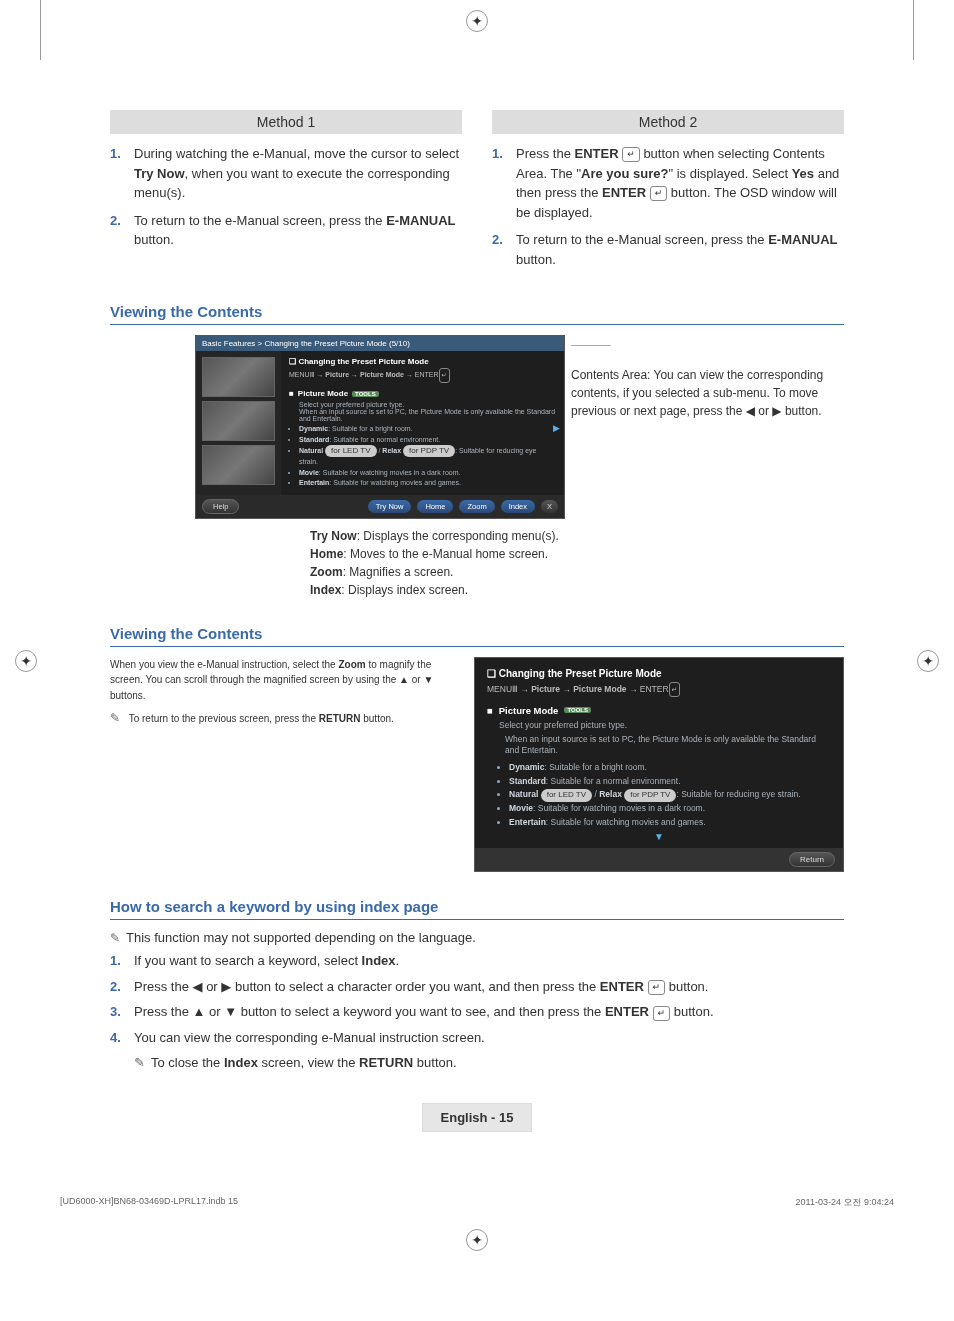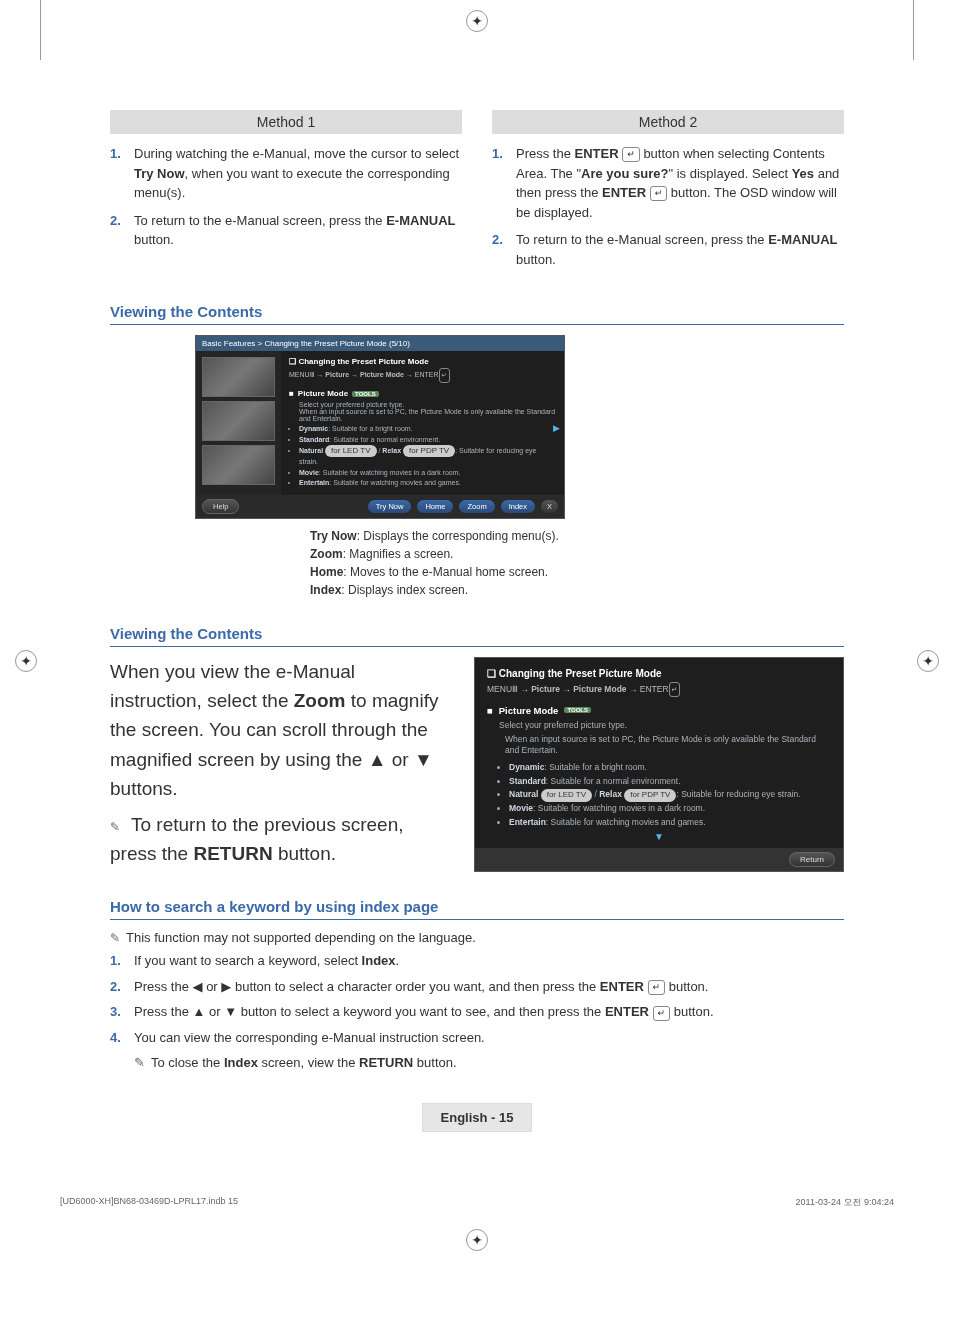--- a/index.html
+++ b/index.html
@@ -219,21 +219,21 @@
     padding-top: 20px;
   }
   .leader {
     border-top: 1px solid #aaa;
     margin-top: 10px;
     width: 40px;
   }
 
   
   .row2 { display: flex; gap: 30px; align-items: flex-start; margin-top: 10px; }
-  .row2 .left-text { flex: 1; font-size: 19px; line-height: 1.55; }
+  .row2 .left-text { flex: 1; font-size: 10px; line-height: 1.55; }
   .ui2 {
     width: 370px;
     background: #2b2b2b;
     color: #cfd7df;
     font-size: 9px;
     border: 1px solid #555;
   }
   .ui2-body {
     background: #1e1e1e;
     padding: 10px 12px 6px 12px;
@@ -425,26 +425,30 @@
       <div class="ui1-footer">
         <span class="help-btn">Help</span>
         <span class="spacer"></span>
         <span class="btn">Try Now</span>
         <span class="btn">Home</span>
         <span class="btn">Zoom</span>
         <span class="btn">Index</span>
         <span class="btn x">X</span>
       </div>
     </div>
+    <div style="flex:1">
+      <div class="leader"></div>
+      <div class="contents-area-desc">Contents Area: You can view the corresponding contents, if you selected a sub-menu. To move previous or next page, press the ◀ or ▶ button.</div>
+    </div>
   </div>
 
   <div class="ui1-caption">
     <div><span class="lbl">Try Now</span><span>: Displays the corresponding menu(s).</span></div>
+    <div><span class="lbl">Home</span><span>: Moves to the e-Manual home screen.</span></div>
     <div><span class="lbl">Zoom</span><span>: Magnifies a screen.</span></div>
-    <div><span class="lbl">Home</span><span>: Moves to the e-Manual home screen.</span></div>
     <div><span class="lbl">Index</span><span>: Displays index screen.</span></div>
   </div>
 
   <div class="section-title">Viewing the Contents</div>
 
   <div class="row2">
     <div class="left-text">
       <div>
         <span>When you view the e-Manual instruction, select the </span><span class="bold">Zoom</span><span> to magnify the screen. You can scroll through the magnified screen by using the ▲ or ▼ buttons.</span>
       </div>

